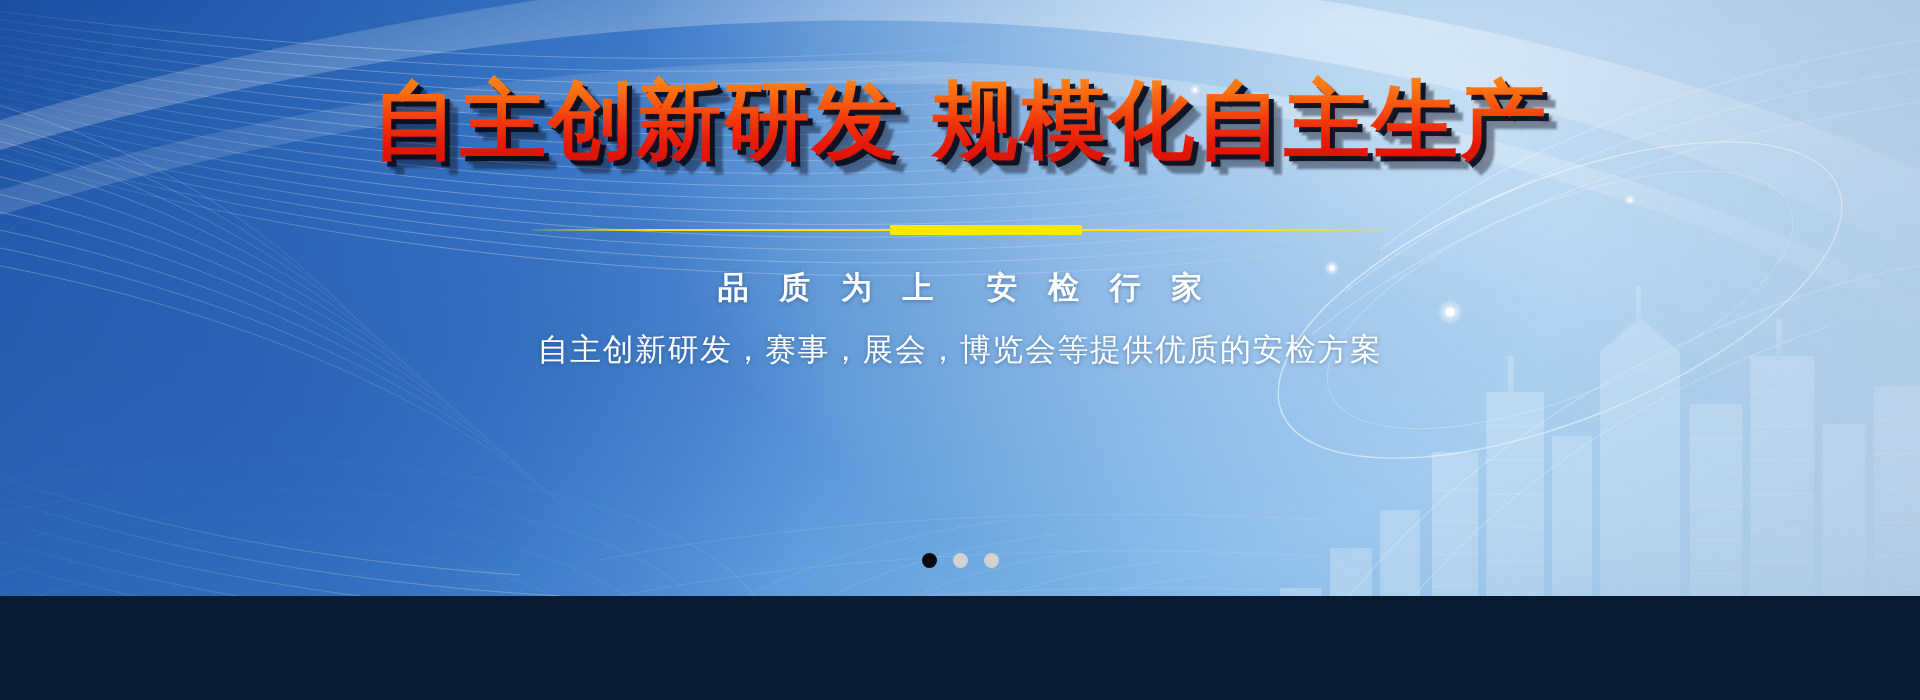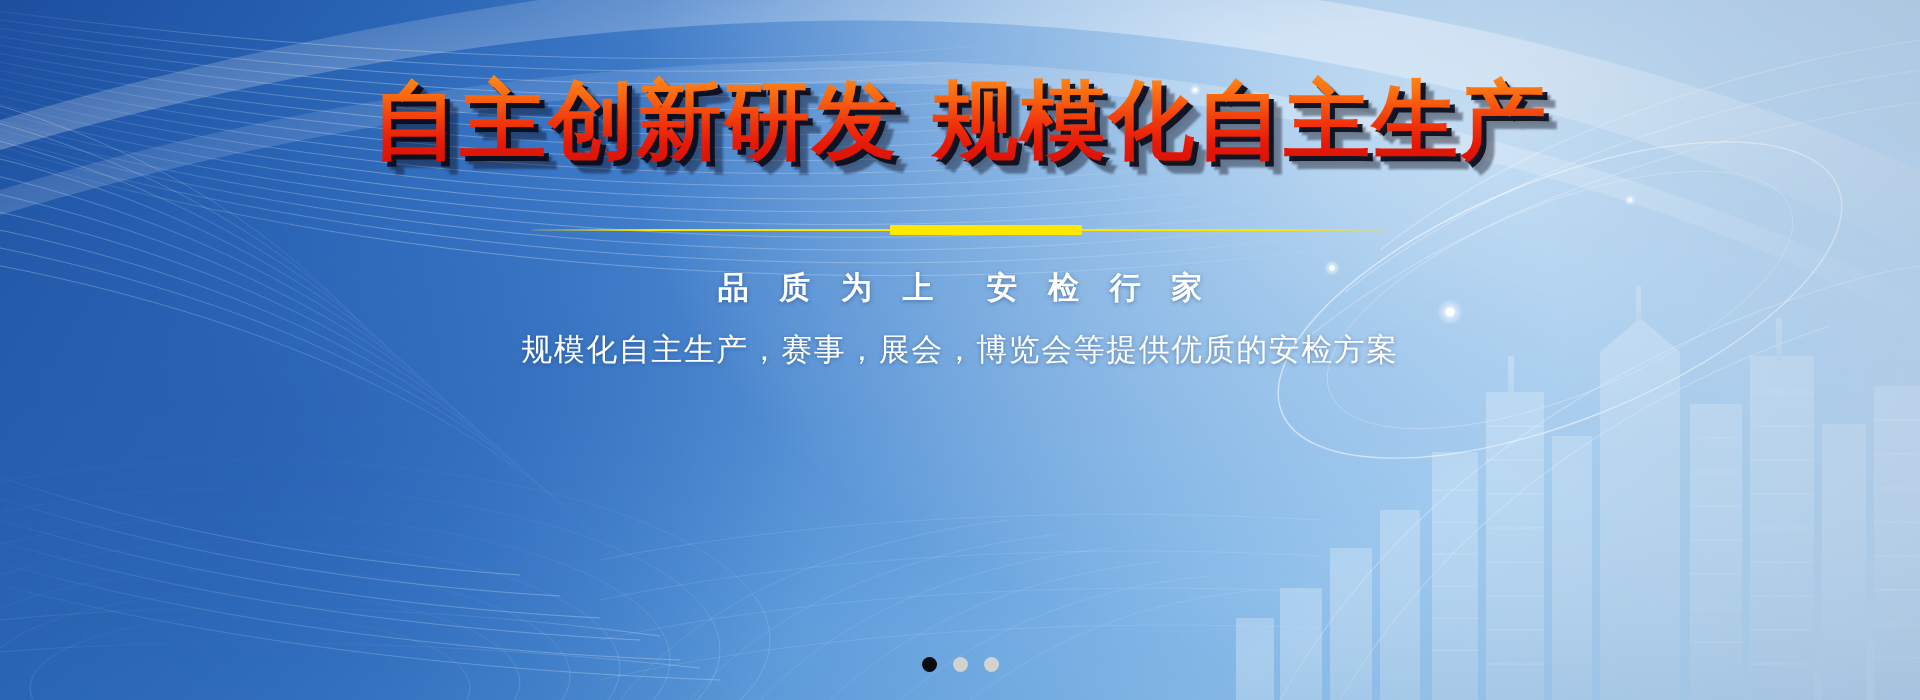--- a/index.html
+++ b/index.html
@@ -8,21 +8,21 @@
     padding: 0;
     background: #0b1a33;
   }
   body {
     font-family: "Liberation Sans", sans-serif;
   }
 
   #banner {
     position: relative;
     width: 1920px;
-    height: 700px;
+    height: 596px;
     overflow: hidden;
     background: #14532d;
   }
 
   
   .bg-base {
     position: absolute;
     inset: 0;
     background:
       radial-gradient(ellipse 1400px 900px at 78% 18%, #bcd9f2 0%, rgba(188,217,242,0.0) 62%),
@@ -336,21 +336,21 @@
 
     <div class="headline">自主创新研发 规模化自主生产</div>
 
     <div class="divider">
       <div class="thin"></div>
       <div class="thick"></div>
     </div>
 
     <div class="tagline">品 质 为 上　安 检 行 家</div>
 
-    <div class="subtagline">规模化自主生产，赛事，展会，博览会等提供优质的安检方案</div>
+    <div class="subtagline">自主创新研发，赛事，展会，博览会等提供优质的安检方案</div>
 
     <div class="dots">
       <span class="dot active"></span>
       <span class="dot"></span>
       <span class="dot"></span>
     </div>
 
   </div>
 </div>
 

